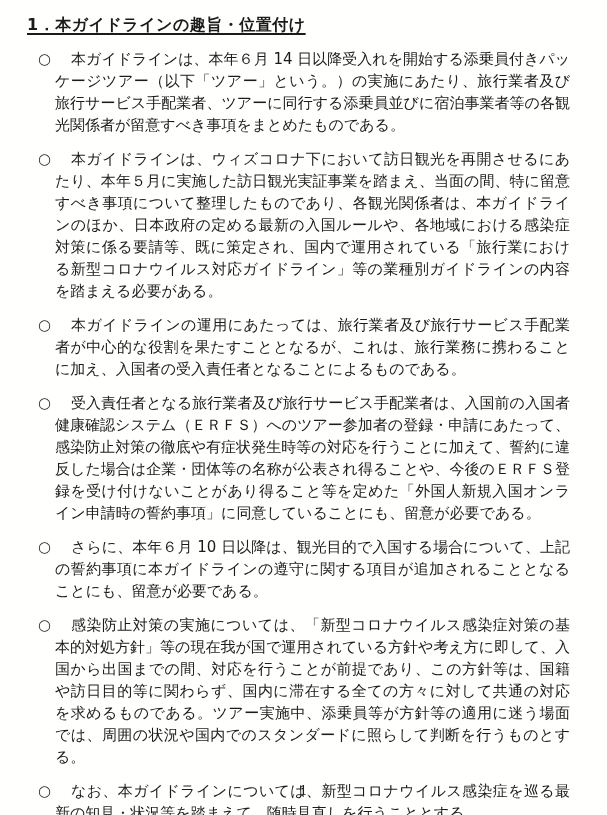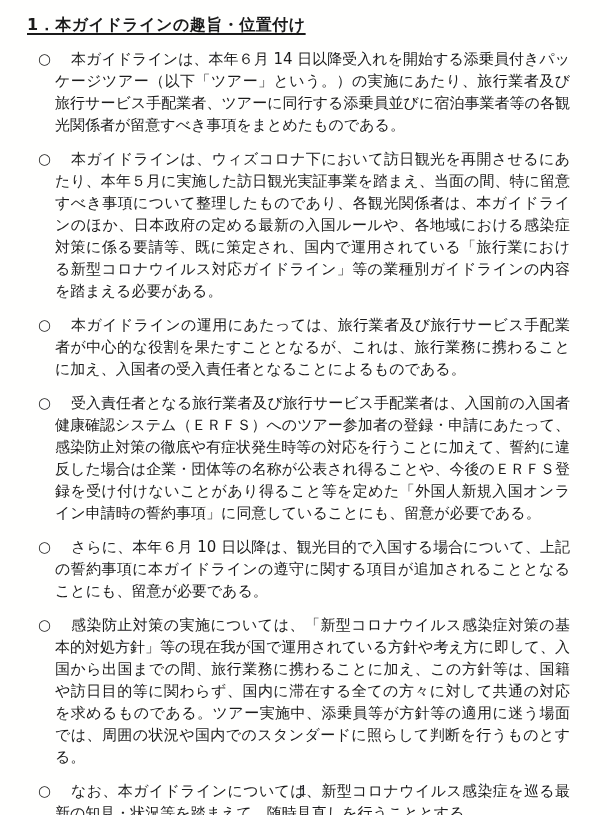--- a/index.html
+++ b/index.html
@@ -91,21 +91,21 @@
       <span>受入責任者となる旅行業者及び旅行サービス手配業者は、入国前の入国者健康確認システム（ＥＲＦＳ）へのツアー参加者の登録・申請にあたって、感染防止対策の徹底や有症状発生時等の対応を行うことに加えて、誓約に違反した場合は企業・団体等の名称が公表され得ることや、今後のＥＲＦＳ登録を受け付けないことがあり得ること等を定めた「外国人新規入国オンライン申請時の誓約事項」に同意していることにも、留意が必要である。</span>
     </div>
 
     <div class="para">
       <span class="marker">○</span>
       <span>さらに、本年６月 10 日以降は、観光目的で入国する場合について、上記の誓約事項に本ガイドラインの遵守に関する項目が追加されることとなることにも、留意が必要である。</span>
     </div>
 
     <div class="para">
       <span class="marker">○</span>
-      <span>感染防止対策の実施については、「新型コロナウイルス感染症対策の基本的対処方針」等の現在我が国で運用されている方針や考え方に即して、入国から出国までの間、旅行業務に携わることに加え、この方針等は、国籍や訪日目的等に関わらず、国内に滞在する全ての方々に対して共通の対応を求めるものである。ツアー実施中、添乗員等が方針等の適用に迷う場面では、周囲の状況や国内でのスタンダードに照らして判断を行うものとする。</span>
+      <span>感染防止対策の実施については、「新型コロナウイルス感染症対策の基本的対処方針」等の現在我が国で運用されている方針や考え方に即して、入国から出国までの間、対応を行うことが前提であり、この方針等は、国籍や訪日目的等に関わらず、国内に滞在する全ての方々に対して共通の対応を求めるものである。ツアー実施中、添乗員等が方針等の適用に迷う場面では、周囲の状況や国内でのスタンダードに照らして判断を行うものとする。</span>
     </div>
 
     <div class="para">
       <span class="marker">○</span>
       <span>なお、本ガイドラインについては、新型コロナウイルス感染症を巡る最新の知見・状況等を踏まえて、随時見直しを行うこととする。</span>
     </div>
 
   </div>
 
   <div class="page-number">1</div>

